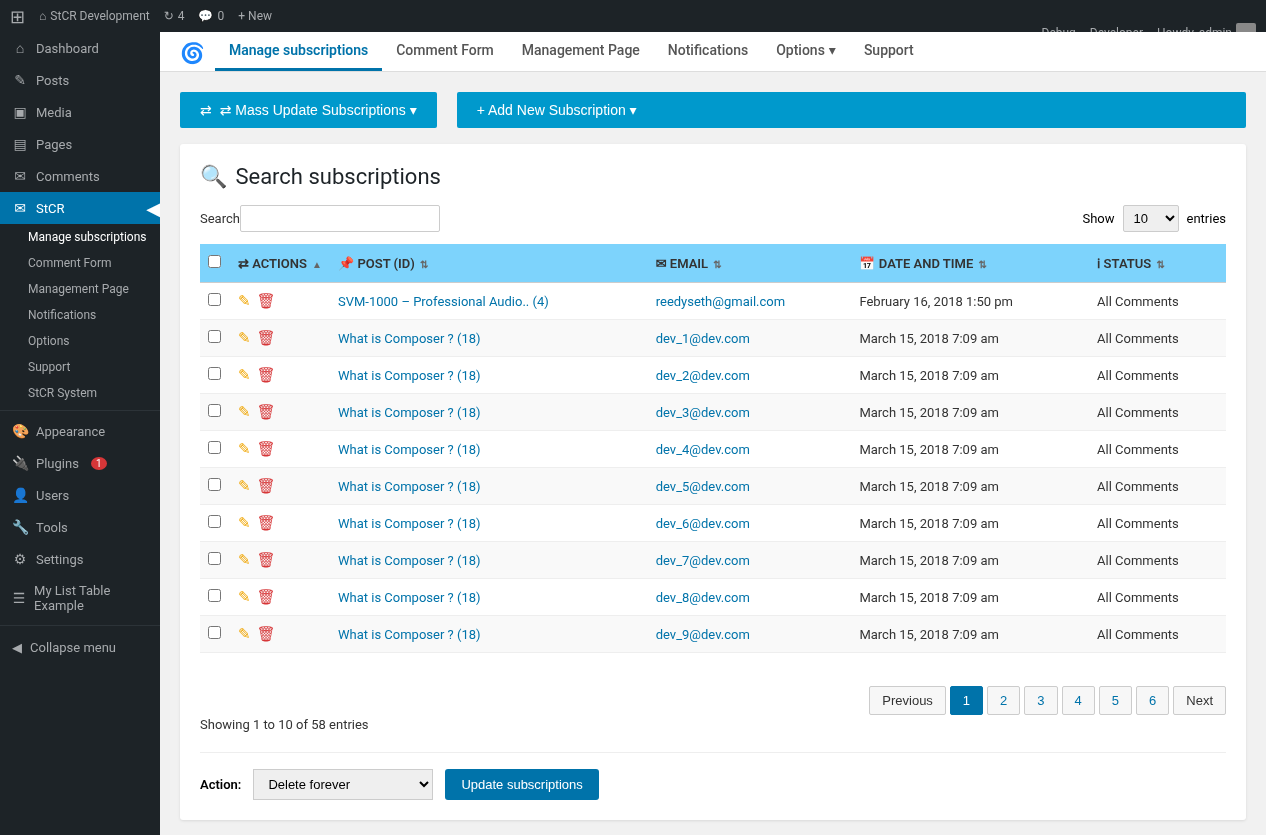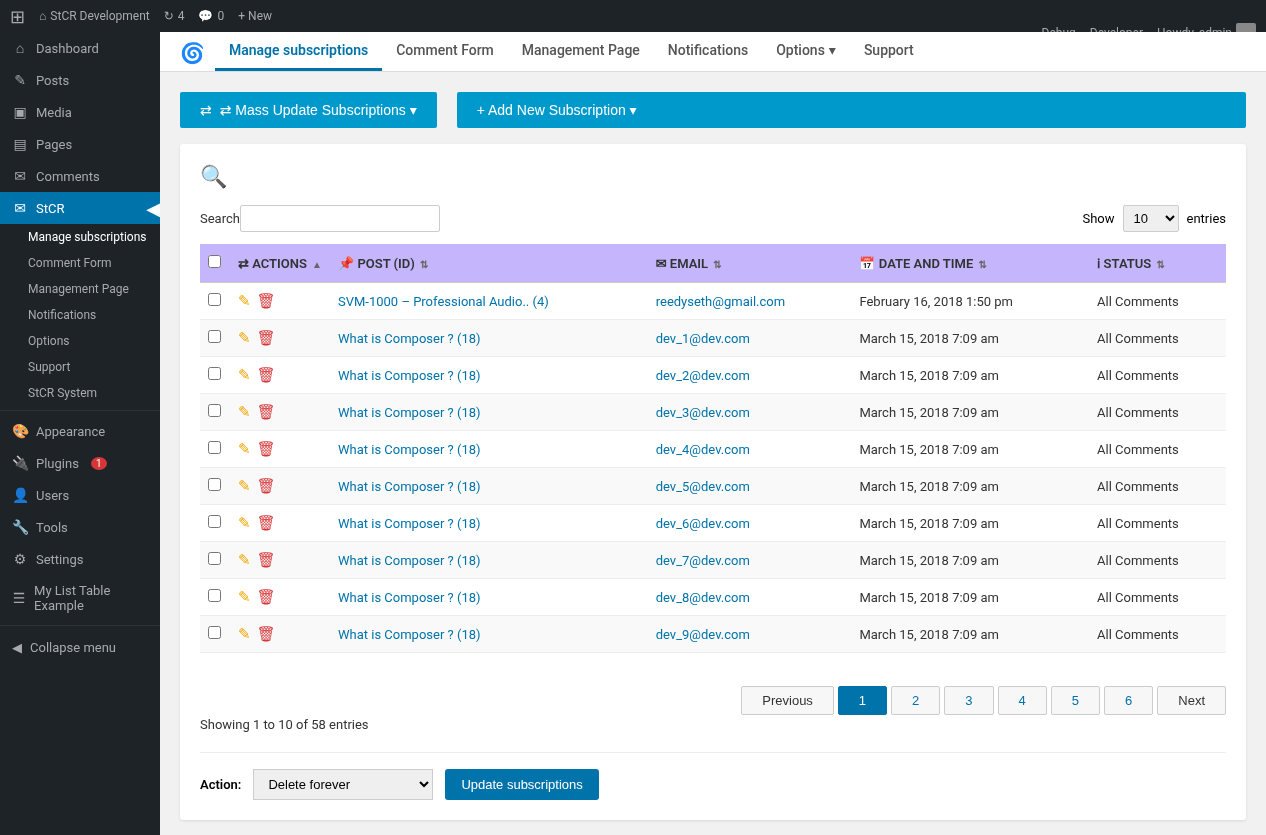--- a/index.html
+++ b/index.html
@@ -49,38 +49,38 @@
     .search-controls { display: flex; align-items: center; justify-content: space-between; margin-bottom: 12px; }
     .search-left { display: flex; align-items: center; }
     .search-label { font-size: 13px; color: #333; }
     .search-input { border: 1px solid #ccc; padding: 5px 8px; font-size: 13px; width: 200px; border-radius: 2px; }
     .search-right { display: flex; align-items: center; gap: 8px; }
     .show-label { font-size: 13px; }
     .show-select { border: 1px solid #ccc; padding: 4px 6px; font-size: 13px; border-radius: 2px; }
 
     
     .data-table { width: 100%; border-collapse: collapse; font-size: 13px; }
-    .data-table thead { background: #c4b5fd; }
+    .data-table thead { background: #7dd3fc; }
     .data-table thead th { padding: 10px 8px; text-align: left; color: #333; font-weight: 600; border-bottom: 1px solid #ccc; white-space: nowrap; }
     .data-table thead th .sort-icon { color: #666; font-size: 10px; margin-left: 2px; }
     .data-table tbody tr { border-bottom: 1px solid #eee; }
     .data-table tbody tr:nth-child(even) { background: #f9f9f9; }
     .data-table td { padding: 9px 8px; vertical-align: middle; color: #333; }
     .data-table td a { color: #0073aa; text-decoration: none; }
     .checkbox-col { width: 30px; }
     .actions-col { width: 80px; }
     .action-icons { display: flex; align-items: center; gap: 6px; }
     .edit-icon { color: #f0a500; cursor: pointer; font-size: 15px; }
     .delete-icon { color: #d63638; cursor: pointer; font-size: 15px; }
 
     
     .table-footer { display: flex; align-items: center; justify-content: space-between; margin-top: 16px; }
     .showing-text { font-size: 13px; color: #333; margin-top: 48px; }
     .pagination { display: flex; align-items: center; gap: 4px; }
-    .page-btn { padding: 6px 20px; border: 1px solid #ccc; background: #f7f7f7; cursor: pointer; font-size: 13px; color: #0073aa; border-radius: 2px; }
+    .page-btn { padding: 6px 12px; border: 1px solid #ccc; background: #f7f7f7; cursor: pointer; font-size: 13px; color: #0073aa; border-radius: 2px; }
     .page-btn.active { background: #0073aa; color: #fff; border-color: #0073aa; }
     .page-btn.prev-next { color: #333; }
 
     
     .bottom-action { display: flex; align-items: center; gap: 12px; margin-top: 20px; padding-top: 16px; border-top: 1px solid #eee; }
     .action-label { font-size: 13px; font-weight: 600; }
     .action-select { border: 1px solid #ccc; padding: 6px 10px; font-size: 13px; border-radius: 0; min-width: 180px; }
     .btn-update { background: #0073aa; color: #fff; border: none; padding: 8px 16px; cursor: pointer; font-size: 13px; border-radius: 3px; }
 
     
@@ -204,20 +204,21 @@
         <span>⇄ Mass Update Subscriptions ▾</span>
       </button>
       <button class="btn-add-new">
         <span>+ Add New Subscription ▾</span>
       </button>
     </div>
 
     <div class="search-section">
       <div class="search-title">
         <span>🔍</span>
+        <span>Search subscriptions</span>
       </div>
 
       <div class="search-controls">
         <div class="search-left">
           <label class="search-label">Search</label>
           <input class="search-input" type="text" placeholder="" style="">
         </div>
         <div class="search-right">
           <span class="show-label">Show</span>
           <select class="show-select">

